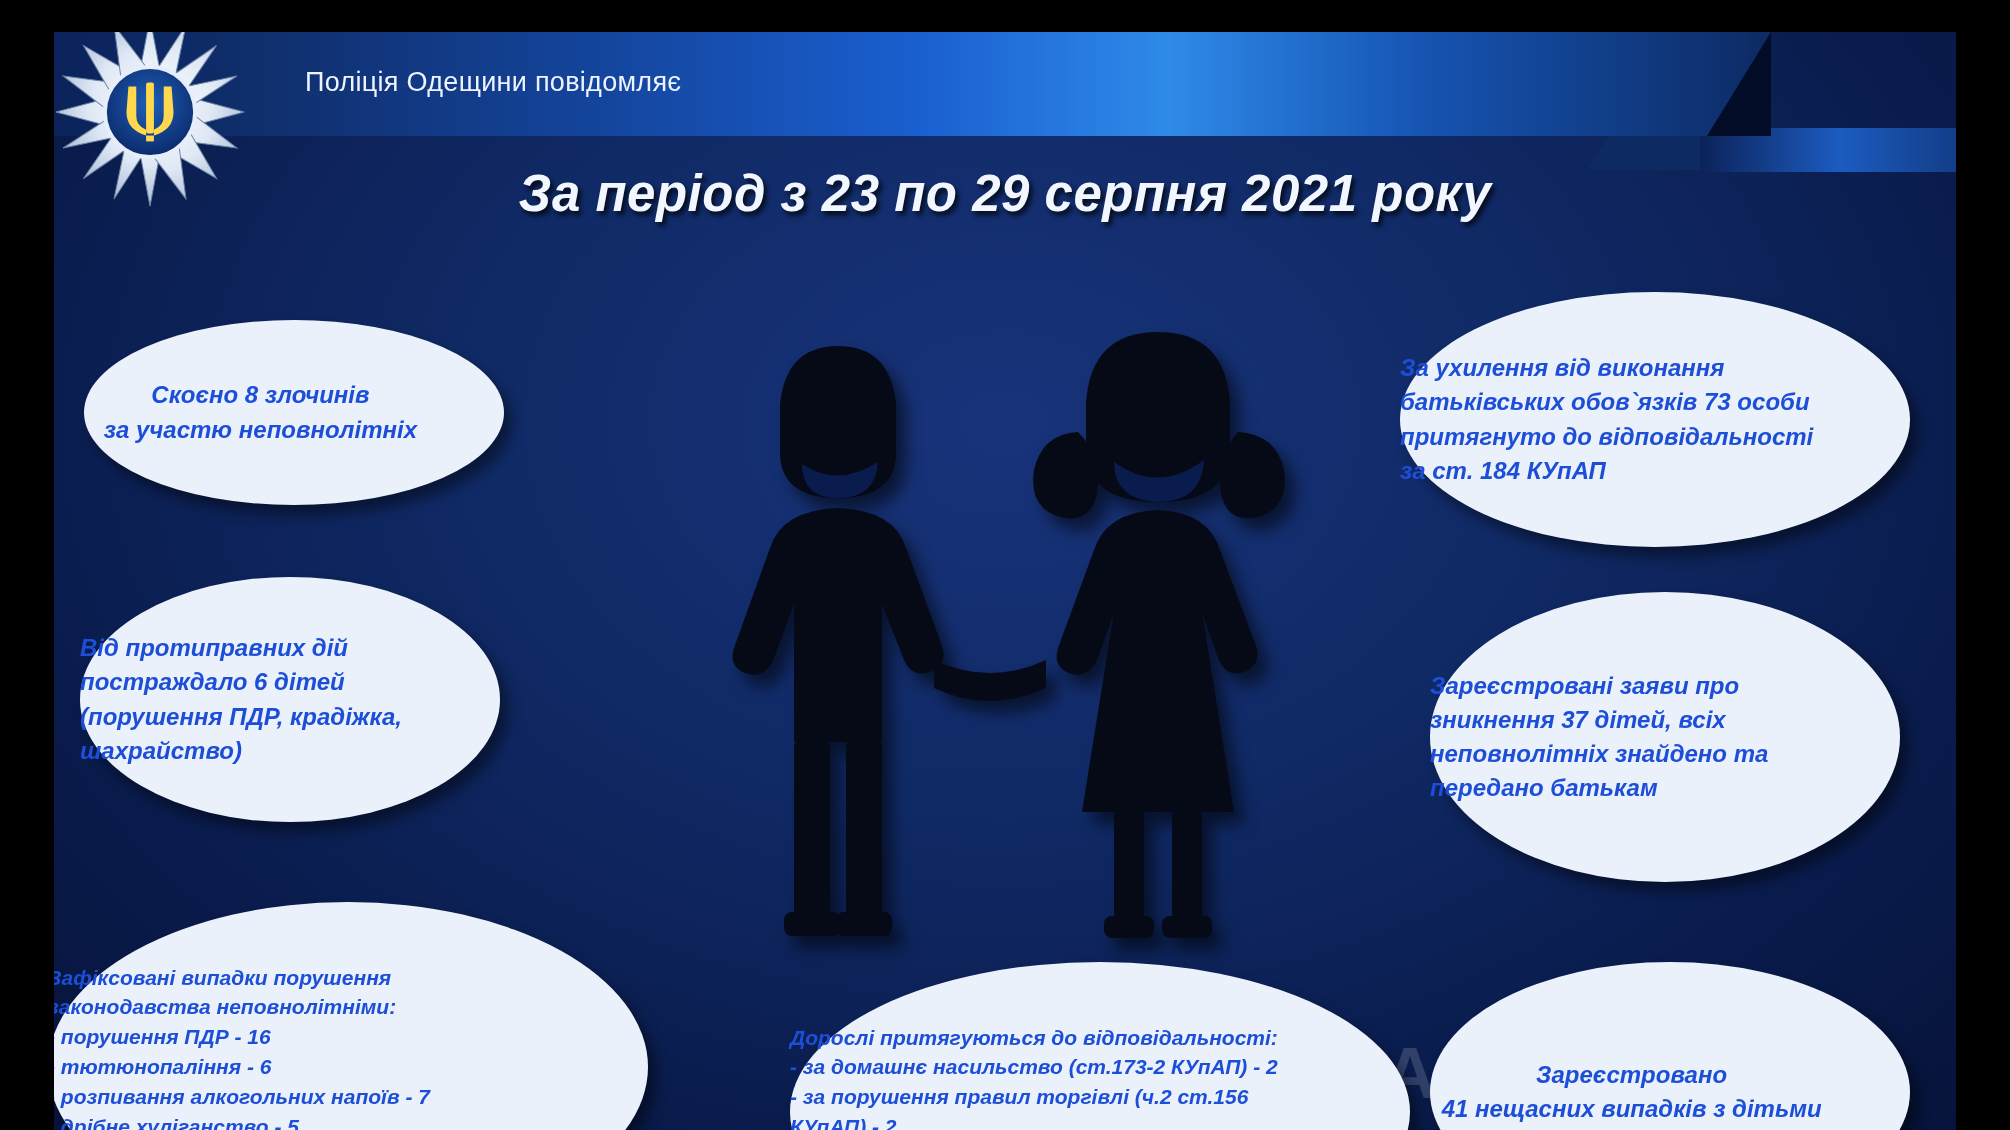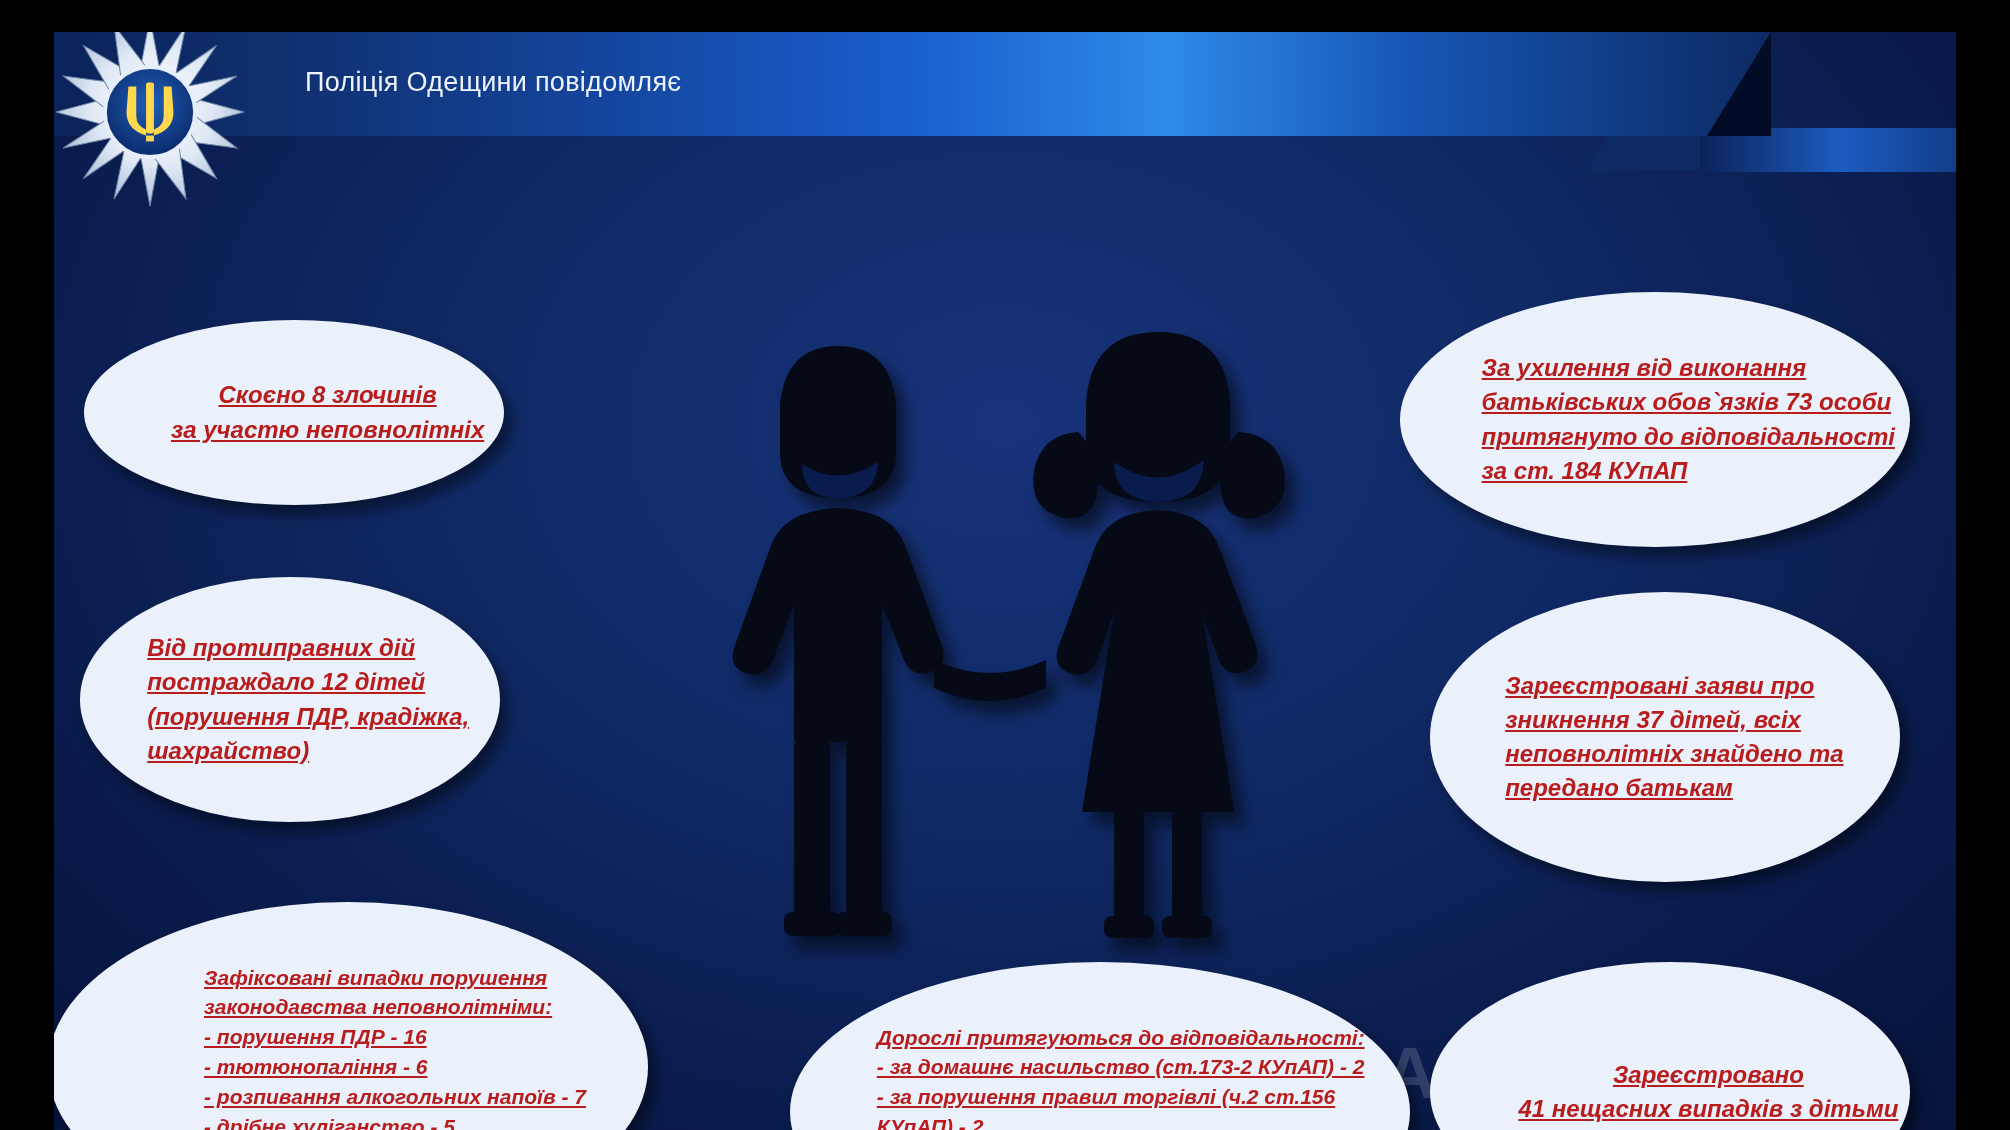--- a/index.html
+++ b/index.html
@@ -126,29 +126,28 @@
     z-index: 12;
     filter: drop-shadow(10px 12px 8px rgba(0,0,0,.55));
   }
 
   
   .bubble {
     position: absolute;
     background: #eaf1fb;
     border-radius: 50%;
     box-shadow: 8px 10px 14px rgba(0,0,0,.45);
-    color: #b91c1c;
+    color: #1d4ed8;
     font-style: italic;
     font-weight: bold;
     display: flex;
     align-items: center;
-    justify-content: flex-end;
+    justify-content: flex-start;
     z-index: 15;
     box-sizing: border-box;
-    text-decoration: underline;
   }
   .bubble .txt {
     width: 84%;
     line-height: 1.42;
     white-space: pre-line;
   }
 
   #b-crimes {
     left: 84px; top: 288px;
     width: 420px; height: 185px;
@@ -253,20 +252,21 @@
       <circle r="46" fill="url(#discG)" stroke="#e7eefb" stroke-width="4"></circle>
       <g fill="#ffd84d">
         <rect x="-4" y="-30" width="8" height="52" rx="2"></rect>
         <path d="M-22,-26 L-14,-26 L-14,4 Q-14,14 -4,18 L-4,24 Q-24,18 -24,0 Z"></path>
         <path d="M22,-26 L14,-26 L14,4 Q14,14 4,18 L4,24 Q24,18 24,0 Z"></path>
         <path d="M-4,24 L4,24 L4,30 L-4,30 Z"></path>
       </g>
     </g>
   </svg>
 
+  <div class="main-title">За період з 23 по 29 серпня 2021 року</div>
 
   <svg class="figures" viewBox="0 0 660 640">
     <g fill="#050a16">
 
       <path d="M148,34 Q96,34 90,92 L90,140 Q90,186 148,186 Q206,186 206,140 L206,92 Q200,34 148,34 Z"></path>
       <path d="M112,152 Q148,176 188,150 Q186,186 148,186 Q112,186 112,152 Z" fill="#0a1c4d"></path>
       <path d="M148,196 Q92,198 80,236 L44,336 Q38,356 58,362 Q76,366 84,346 L104,292 L104,430 L192,430 L192,292 L214,348 Q222,366 240,360 Q258,352 252,334 L216,236 Q204,198 148,196 Z"></path>
       <rect x="104" y="430" width="36" height="186" rx="4"></rect>
       <rect x="156" y="430" width="36" height="186" rx="4"></rect>
       <rect x="94" y="600" width="56" height="24" rx="8"></rect>
@@ -287,21 +287,21 @@
       <rect x="472" y="604" width="50" height="22" rx="8"></rect>
     </g>
   </svg>
 
   <div class="bubble" id="b-crimes">
     <div class="txt">Скоєно 8 злочинів
 за участю неповнолітніх</div>
   </div>
 
   <div class="bubble" id="b-victims">
-    <div class="txt">Від протиправних дій постраждало 12 дітей (порушення ПДР, крадіжка, шахрайство)</div>
+    <div class="txt">Від протиправних дій постраждало 6 дітей (порушення ПДР, крадіжка, шахрайство)</div>
   </div>
 
   <div class="bubble" id="b-violations">
     <div class="txt">Зафіксовані випадки порушення законодавства неповнолітніми:
 - порушення ПДР - 16
 - тютюнопаління - 6
 - розпивання алкогольних напоїв - 7
 - дрібне хуліганство - 5
 - домашнє насильство - 1</div>
   </div>

